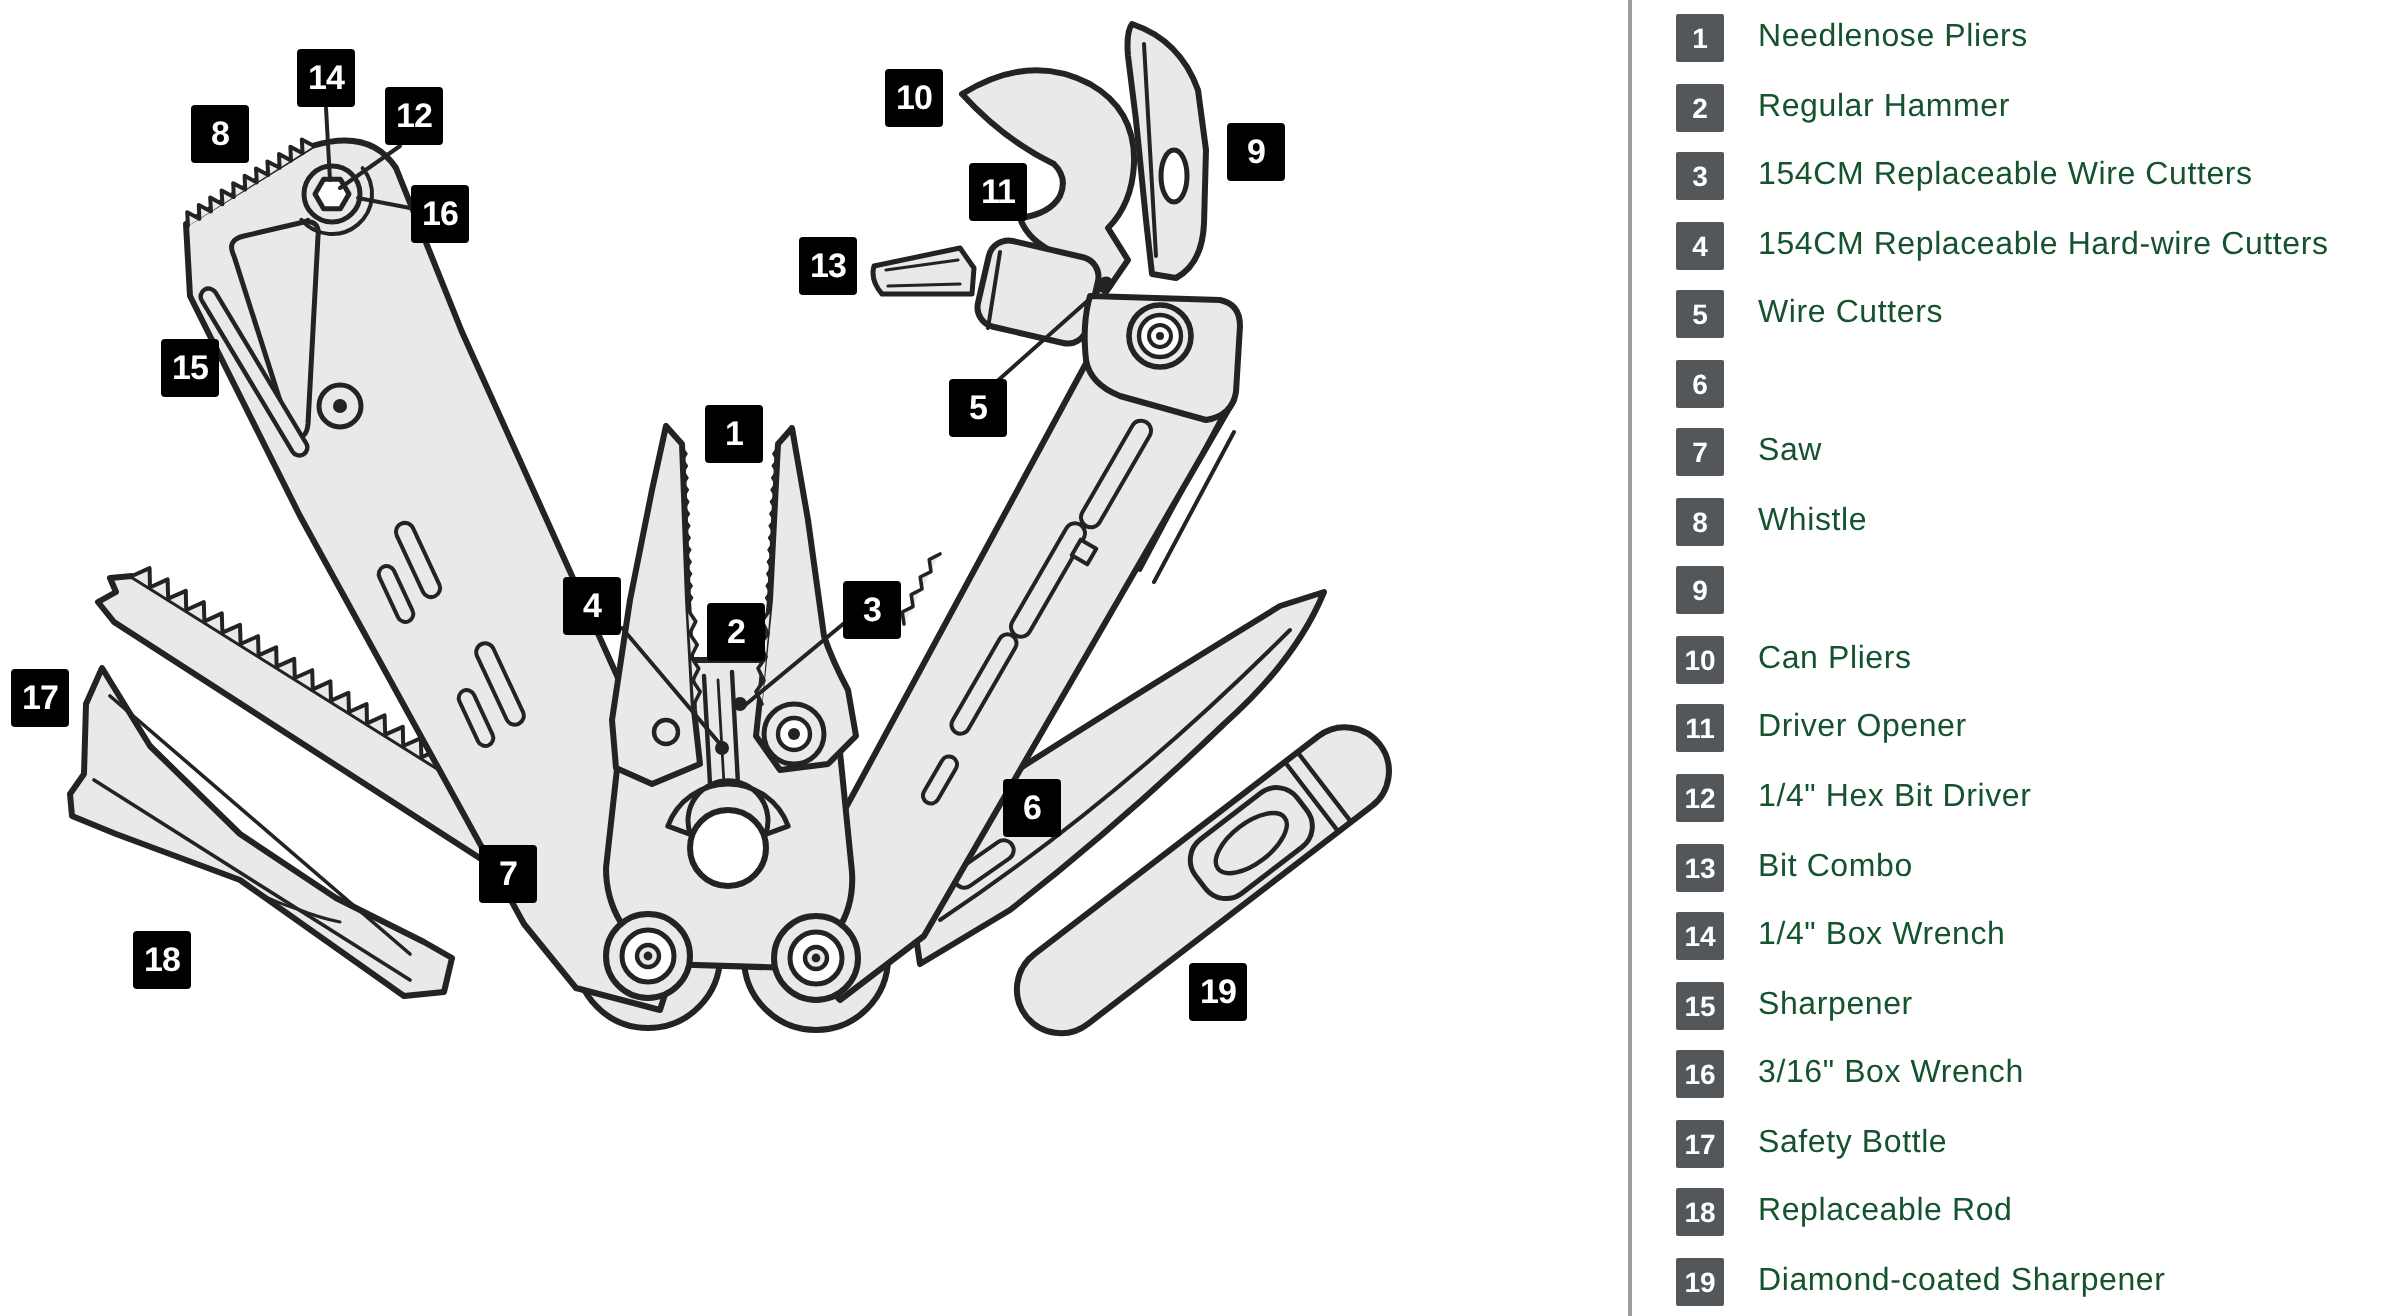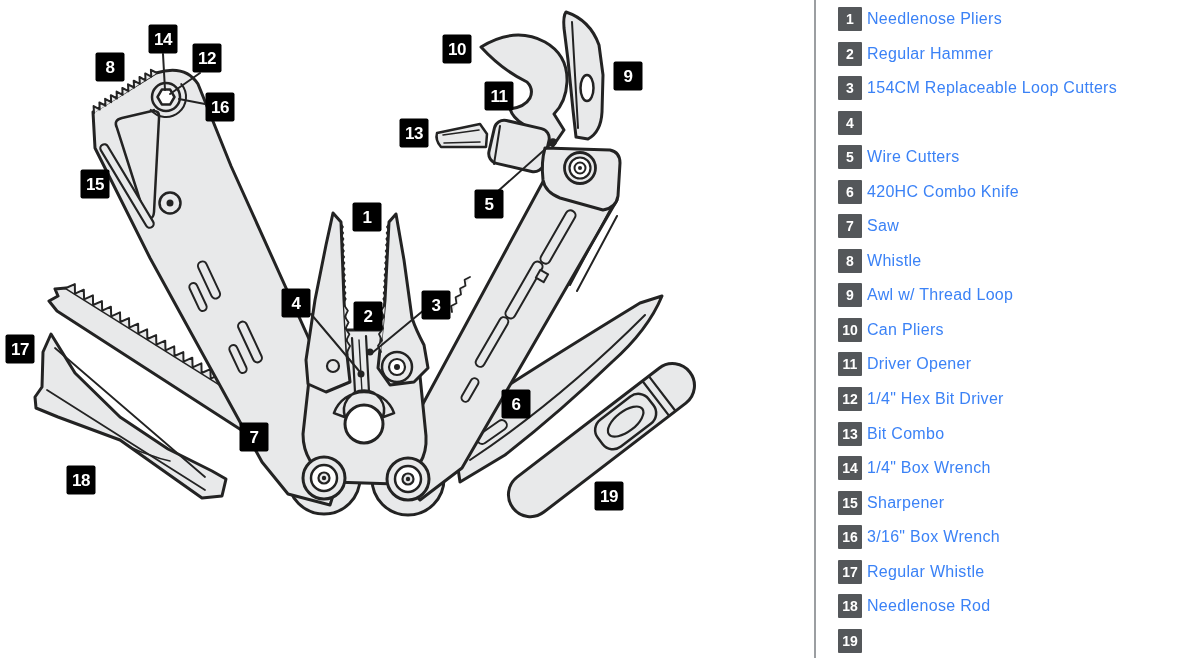--- a/index.html
+++ b/index.html
@@ -11,21 +11,21 @@
   .callout{position:absolute;transform:translate(-50%,-50%);min-width:29px;height:29px;
            box-sizing:border-box;padding:0 3px;background:#000;color:#fff;border-radius:2px;
            display:flex;align-items:center;justify-content:center;
            font-size:17px;font-weight:700;letter-spacing:-0.5px;}
   .legend{position:absolute;left:814px;top:0;width:384px;height:658px;box-sizing:border-box;
           border-left:2px solid #9b9ea1;padding:7px 0 0 22px;background:#fff;}
   .legend-row{height:34.55px;display:flex;align-items:flex-start;}
   .tile{flex:0 0 24px;width:24px;height:24px;background:#54575a;color:#fff;border-radius:1px;
         display:flex;align-items:center;justify-content:center;
         font-size:14px;font-weight:700;}
-  .lbl{margin-left:5px;font-size:16px;line-height:24px;color:#3b82f6;letter-spacing:0.3px;
+  .lbl{margin-left:17px;font-size:16px;line-height:24px;color:#14532d;letter-spacing:0.3px;
        white-space:nowrap;}
 </style>
 </head>
 <body>
 
 <div class="stage">
 
   <div class="diagram">
     <svg width="814" height="658" viewBox="0 0 814 658" fill="none" stroke-linejoin="round" stroke-linecap="round">
 
@@ -229,44 +229,43 @@
     <div class="legend-row">
           <span class="tile">1</span>
           <span class="lbl">Needlenose Pliers</span>
         </div>
         <div class="legend-row">
           <span class="tile">2</span>
           <span class="lbl">Regular Hammer</span>
         </div>
         <div class="legend-row">
           <span class="tile">3</span>
-          <span class="lbl">154CM Replaceable Loop Cutters</span>
+          <span class="lbl">154CM Replaceable Wire Cutters</span>
         </div>
         <div class="legend-row">
           <span class="tile">4</span>
+          <span class="lbl">154CM Replaceable Hard-wire Cutters</span>
         </div>
         <div class="legend-row">
           <span class="tile">5</span>
           <span class="lbl">Wire Cutters</span>
         </div>
         <div class="legend-row">
           <span class="tile">6</span>
-          <span class="lbl">420HC Combo Knife</span>
         </div>
         <div class="legend-row">
           <span class="tile">7</span>
           <span class="lbl">Saw</span>
         </div>
         <div class="legend-row">
           <span class="tile">8</span>
           <span class="lbl">Whistle</span>
         </div>
         <div class="legend-row">
           <span class="tile">9</span>
-          <span class="lbl">Awl w/ Thread Loop</span>
         </div>
         <div class="legend-row">
           <span class="tile">10</span>
           <span class="lbl">Can Pliers</span>
         </div>
         <div class="legend-row">
           <span class="tile">11</span>
           <span class="lbl">Driver Opener</span>
         </div>
         <div class="legend-row">
@@ -284,25 +283,26 @@
         <div class="legend-row">
           <span class="tile">15</span>
           <span class="lbl">Sharpener</span>
         </div>
         <div class="legend-row">
           <span class="tile">16</span>
           <span class="lbl">3/16" Box Wrench</span>
         </div>
         <div class="legend-row">
           <span class="tile">17</span>
-          <span class="lbl">Regular Whistle</span>
+          <span class="lbl">Safety Bottle</span>
         </div>
         <div class="legend-row">
           <span class="tile">18</span>
-          <span class="lbl">Needlenose Rod</span>
+          <span class="lbl">Replaceable Rod</span>
         </div>
         <div class="legend-row">
           <span class="tile">19</span>
+          <span class="lbl">Diamond-coated Sharpener</span>
         </div>
       </div>
   </div>
 
 </div>
 
 </body></html>

